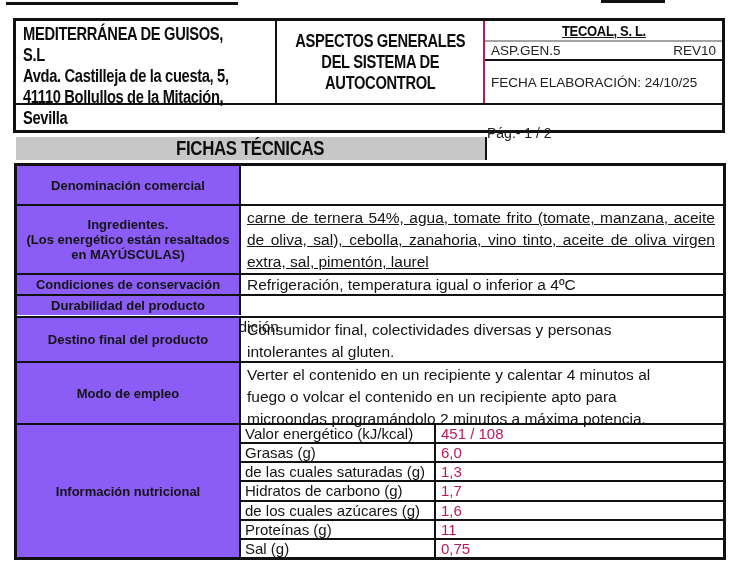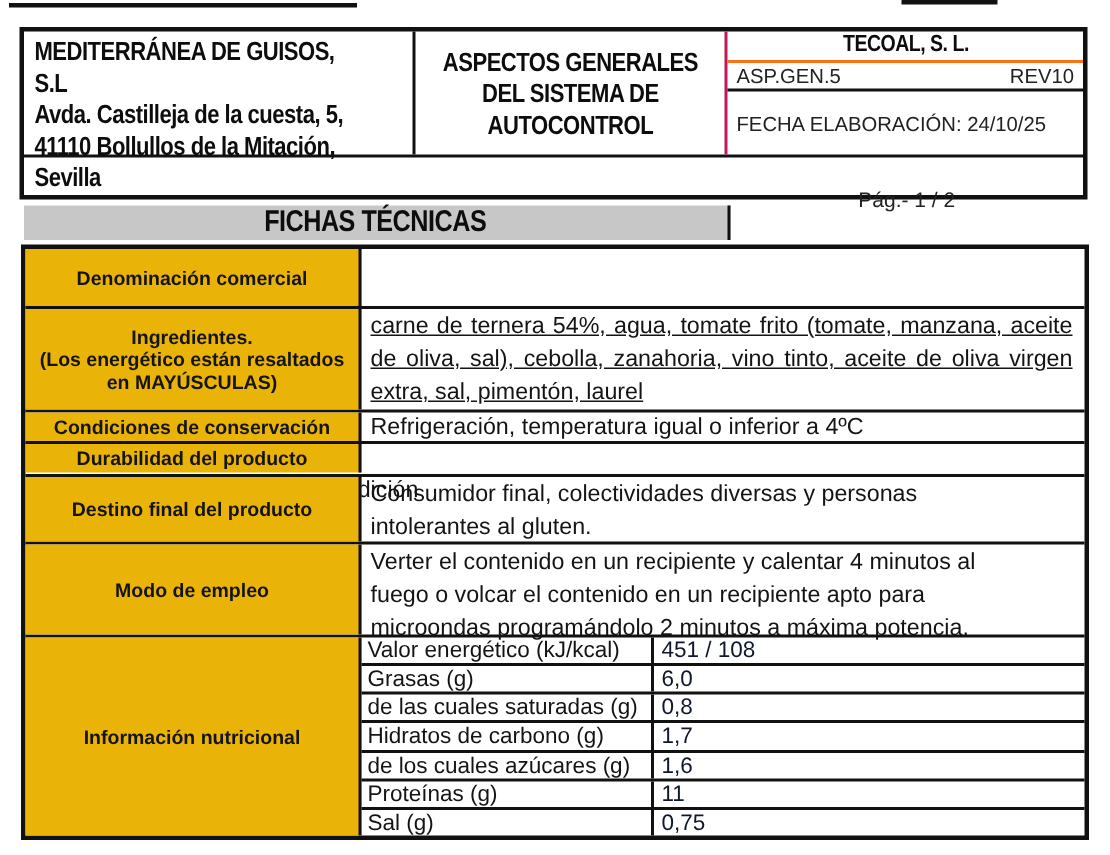--- a/index.html
+++ b/index.html
@@ -32,35 +32,35 @@
   .cell-company {
     width: 261px; border-right: 2px solid #111;
     padding: 3px 5px 0 7px;
   }
   .cell-doc-title {
     width: 208px; border-right: 2px solid #be185d;
     display: flex; align-items: center; justify-content: center;
     text-align: center;
   }
   .cell-right { flex: 1; display: flex; flex-direction: column; }
-  .cell-org   { height: 21px; border-bottom: 2px solid #f97316;
-                display: flex; align-items: flex-start; justify-content: center; }
+  .cell-org   { height: 21px; border-bottom: 2px solid #a3a3a3;
+                display: flex; align-items: center; justify-content: center; text-decoration: underline; }
   .cell-code-rev { height: 19px; border-bottom: 2px solid #111;
                 display: flex; align-items: center; justify-content: space-between;
                 padding: 0 6px; font-size: 13.5px; color: #222; }
   .cell-fecha { flex: 1; display: flex; align-items: center;
                 padding-left: 6px; font-size: 13.5px; color: #222; }
 
   .cell-band {
     width: 471px; border-right: 2px solid #111;
     background: #c7c7c7;
     display: flex; align-items: center; justify-content: center; margin-top: 32px;
   }
   .cell-page {
-    flex: 1; display: flex; align-items: center; justify-content: center;
+    flex: 1; display: flex; align-items: center; 
     font-size: 14px; color: #222;
   }
 
   .condensed {
     display: inline-block;
     font-weight: bold;
     letter-spacing: -0.4px;
     transform: scaleX(0.84);
     white-space: pre-line;
     color: #0d0d0d;
@@ -84,21 +84,21 @@
   .row-denominacion { height: 40px; }
   .row-ingredientes { height: 69px; }
   .row-condiciones  { height: 21px; }
   .row-durabilidad  { height: 22px; flex-direction: column; }
   .row-destino      { height: 45px; }
   .row-modo         { height: 62px; }
   .row-nutricion    { flex: 1; }
 
   .lcell {
     width: 224px; border-right: 2px solid #111;
-    background: #eab308;
+    background: #8b5cf6;
     display: flex; align-items: center; justify-content: center;
     text-align: center;
     font-weight: bold; font-size: 13px; line-height: 15px;
     color: #141414;
     padding: 2px 6px;
     white-space: pre-line;
   }
   .vcell {
     flex: 1;
     font-size: 15.5px; line-height: 22px;
@@ -114,21 +114,21 @@
   .nut-grid { flex: 1; display: flex; flex-direction: column; }
   .nut-row { flex: 1; display: flex; border-bottom: 2px solid #111; }
   .nut-row:last-child { border-bottom: none; }
   .nut-name {
     width: 195px; border-right: 2px solid #111;
     font-size: 15px; color: #141414;
     display: flex; align-items: center;
     padding-left: 4px;
   }
   .nut-value {
-    flex: 1; font-size: 15px; color: #0f172a;
+    flex: 1; font-size: 15px; color: #be185d;
     display: flex; align-items: center;
     padding-left: 5px;
   }
 </style>
 </head>
 <body>
 
 <div class="page">
 
   <div class="sliver sliver-left"></div>
@@ -212,21 +212,21 @@
         <div class="nut-row">
           <div class="nut-name">Valor energético (kJ/kcal)</div>
           <div class="nut-value">451 / 108</div>
         </div>
         <div class="nut-row">
           <div class="nut-name">Grasas (g)</div>
           <div class="nut-value">6,0</div>
         </div>
         <div class="nut-row">
           <div class="nut-name">de las cuales saturadas (g)</div>
-          <div class="nut-value">0,8</div>
+          <div class="nut-value">1,3</div>
         </div>
         <div class="nut-row">
           <div class="nut-name">Hidratos de carbono (g)</div>
           <div class="nut-value">1,7</div>
         </div>
         <div class="nut-row">
           <div class="nut-name">de los cuales azúcares (g)</div>
           <div class="nut-value">1,6</div>
         </div>
         <div class="nut-row">

